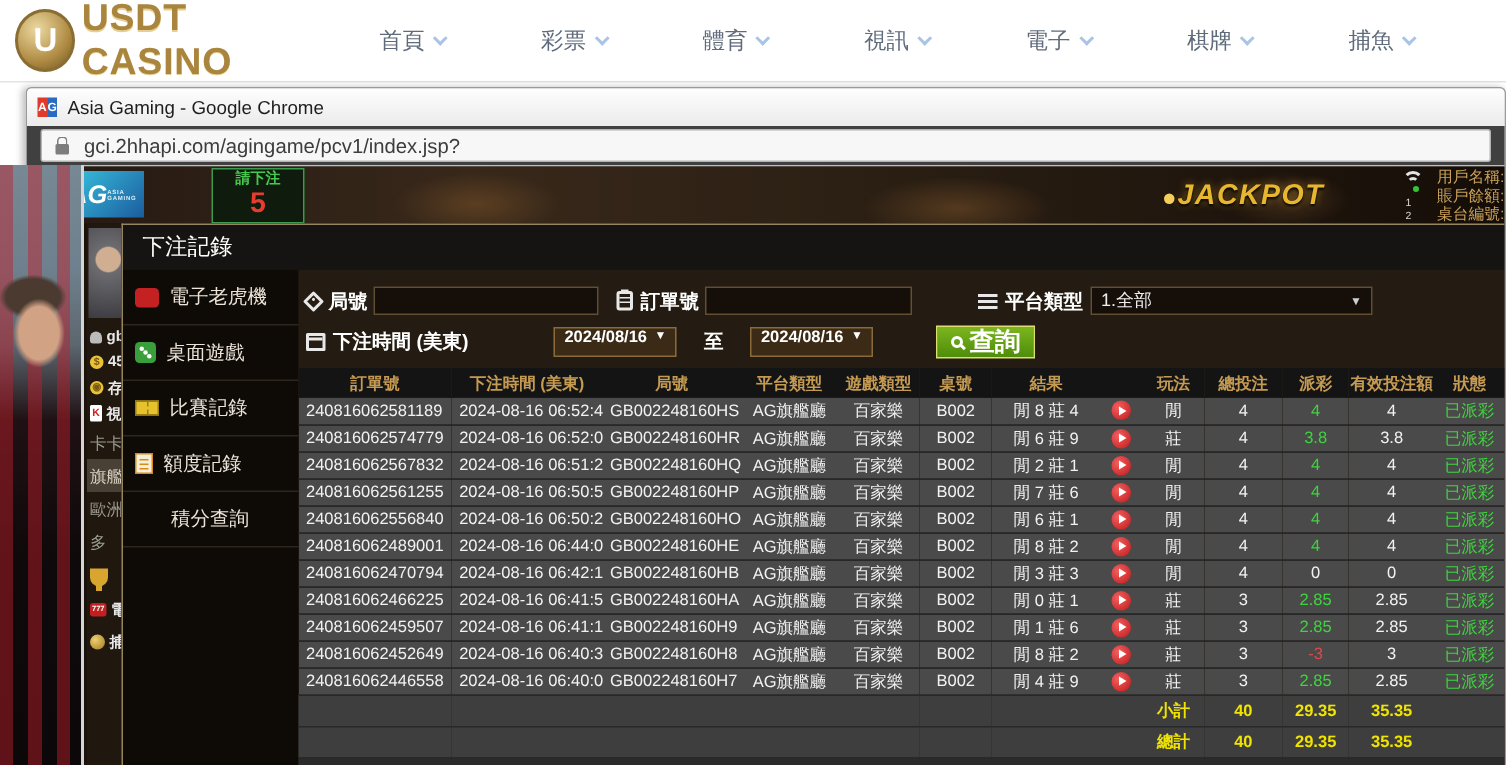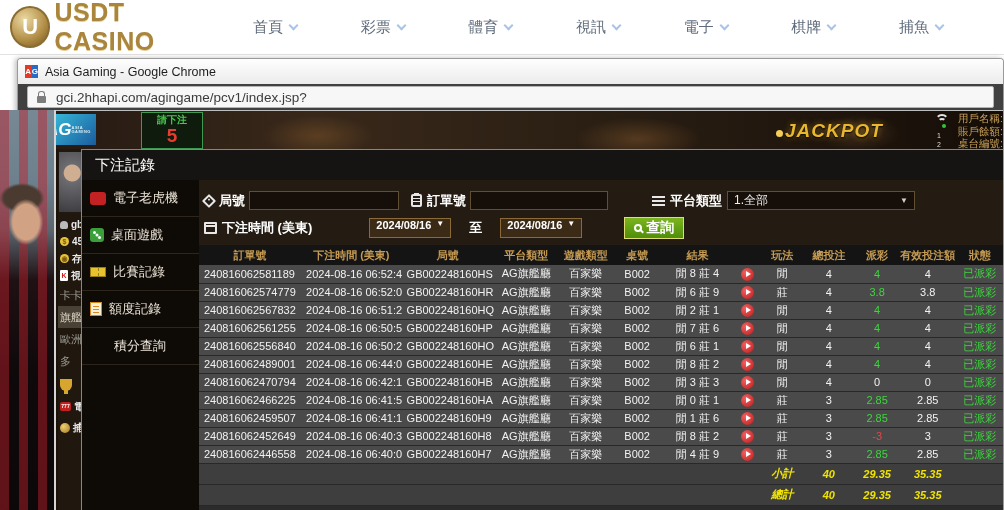--- a/index.html
+++ b/index.html
@@ -131,21 +131,21 @@
   .sel { height:19px; width:188px; background:#160f09; border:1px solid #614f33; color:#eee; font-size:12px;
     display:flex; align-items:center; justify-content:space-between; padding:0 6px; margin-left:5px;
     font-weight:normal; cursor:pointer; }
   .sel .arrow { font-size:8px; color:#cfcfcf; }
   .gap1 { width:12px; } 
   .datebox { background:#3a2a16; border:1px solid #8a6a38; color:#fff; font-weight:bold; font-size:11px;
     height:20px; display:flex; align-items:flex-start; padding:0 6px; gap:5px; cursor:pointer; }
   .datebox .arrow { font-size:8px; }
   .d1 { margin-left:57px; } .to-label { margin:0 18px; } 
   .search-btn { margin-left:42px; background:linear-gradient(#7cb51e,#4f8d0b); border:1px solid #dede74;
-    color:#fff; font-weight:bold; font-size:14px; height:22px; padding:0 9px; display:flex; align-items:center;
+    color:#fff; font-weight:bold; font-size:17px; height:22px; padding:0 9px; display:flex; align-items:center;
     gap:4px; cursor:pointer; }
   .mag { width:8px; height:8px; border:2px solid #fff; border-radius:50%; position:relative; flex:none; }
   .mag::after { content:''; position:absolute; width:5px; height:2px; background:#fff;
     transform:rotate(45deg); right:-4px; bottom:-2px; }
   .ico-tag { width:10px; height:10px; border:2px solid #e8e8e8; transform:rotate(45deg); border-radius:1px; position:relative; }
   .ico-tag::after { content:''; position:absolute; left:1px; top:1px; width:2px; height:2px; border-radius:50%; background:#e8e8e8; }
   .ico-clip { width:11px; height:13px; border:2px solid #e8e8e8; border-radius:2px; position:relative; }
   .ico-clip::before { content:''; position:absolute; left:1px; top:-3px; width:5px; height:2px; background:#e8e8e8; }
   .ico-clip::after { content:''; position:absolute; left:0px; top:2px; width:7px; height:1px;
     background:#e8e8e8; box-shadow:0 3px 0 #e8e8e8; }
@@ -162,21 +162,21 @@
     white-space:nowrap; overflow:hidden; }
   tbody td { background:#4a4a4a; height:18px; border-bottom:1px solid #282828; text-align:center;
     white-space:nowrap; overflow:hidden; }
   td.l { text-align:left; padding-left:5px; }
   .play { width:13px; height:13px; border-radius:50%; background:radial-gradient(circle at 35% 35%, #f26060, #c01818);
     display:inline-flex; align-items:center; justify-content:center; vertical-align:middle; cursor:pointer; }
   .play::after { content:''; border-left:5px solid #fff; border-top:3px solid transparent;
     border-bottom:3px solid transparent; margin-left:1px; }
   .g { color:#3fd43f; } .r { color:#e04848; }
   tfoot td { background:#3e3e3e; color:#f0e400; font-weight:bold; height:21px; text-align:center;
-    border-bottom:1px solid #282828;font-style:italic; }
+    border-bottom:1px solid #282828; }
   .filler { flex:1; background:#2b2b2b; }
 
   
   .photo { position:absolute; left:0; top:110px; width:56px; height:400px; z-index:20;
     border-right:2px solid #d5d5d5;
     background:
       radial-gradient(ellipse 24px 32px at 26px 112px, #d2a285 55%, rgba(210,162,133,0) 72%),
       radial-gradient(ellipse 30px 20px at 22px 88px, #4a3a30 60%, rgba(74,58,48,0) 75%),
       repeating-linear-gradient(90deg, rgba(150,24,34,.6) 0 9px, rgba(0,0,0,.25) 9px 19px),
       linear-gradient(180deg, #9fb6c6 0px, #93abbc 70px, #7b8894 120px, #2a161a 170px, #140c0e 260px, #100a0c 100%); }

